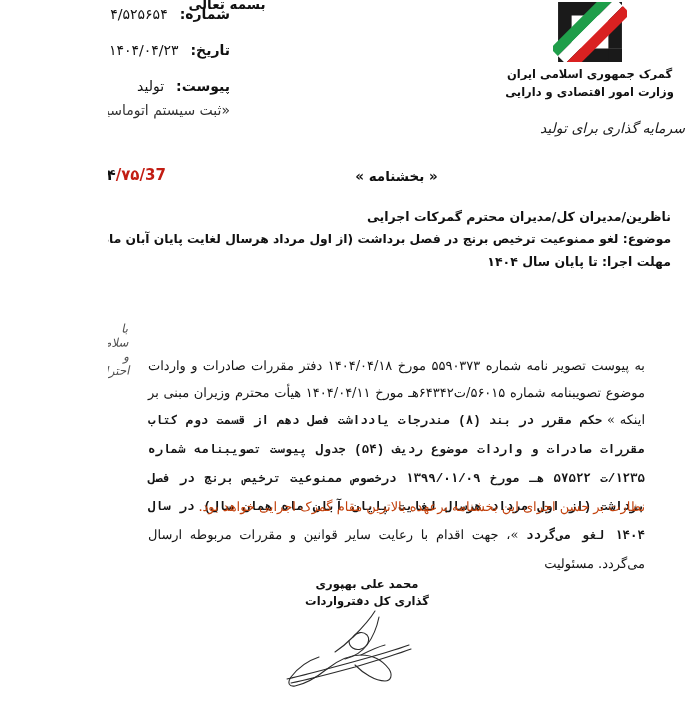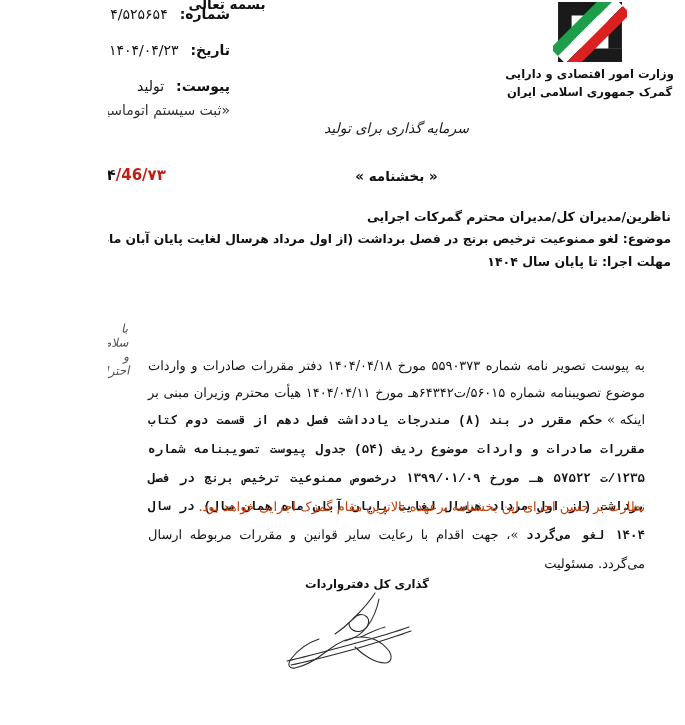--- a/index.html
+++ b/index.html
@@ -89,21 +89,20 @@
     padding-left: 14px;
     white-space: nowrap;
   }
 
   
   .slogan {
     position: absolute;
     top: 120px;
     right: 0;
     left: 0;
-    text-align: center;
     font-size: 14px;
     color: #1a1a1a;
     font-style: italic;
     font-family: "DejaVu Serif", "Liberation Serif", serif;
   }
 
   .doc-type {
     position: absolute;
     top: 168px;
     right: 0;
@@ -247,22 +246,22 @@
       <path d="M56 14 H70 V48 H56 Z" fill="#1a1a1a"></path>
 
       <g transform="rotate(-45 37 31)">
         <rect x="-4" y="14" width="84" height="11" fill="#1f9e4a"></rect>
         <rect x="-4" y="25" width="84" height="11" fill="#ffffff"></rect>
         <rect x="-4" y="36" width="84" height="11" fill="#d92121"></rect>
       </g>
 
       <path d="M22 18 H52 V44 H22 Z" fill="none" stroke="none"></path>
     </svg>
+    <div class="org-line">گمرک جمهوری اسلامی ایران</div>
     <div class="org-line">وزارت امور اقتصادی و دارایی</div>
-    <div class="org-line">گمرک جمهوری اسلامی ایران</div>
   </div>
 
   <div class="meta">
     <div class="meta-row">
       <span class="meta-label">شماره:</span>
       <span class="meta-value">۱۴۰۴/۵۲۵۶۵۴</span>
     </div>
     <div class="meta-row">
       <span class="meta-label">تاریخ:</span>
       <span class="meta-value">۱۴۰۴/۰۴/۲۳</span>
@@ -271,40 +270,41 @@
       <span class="meta-label">پیوست:</span>
       <span class="meta-value">تولید</span>
     </div>
     <div class="meta-note">«ثبت سیستم اتوماسیون»</div>
   </div>
 
   <div class="slogan">سرمایه گذاری برای تولید</div>
 
   <div class="doc-type">« بخشنامه »</div>
   <div class="doc-number">
-    <span>۱۴۰۴</span><span class="red">/46/۷۳</span>
+    <span>۱۴۰۴</span><span class="red">/۷۵/37</span>
   </div>
 
   <div class="addr-block">
     <div class="addr-line">ناظرین/مدیران کل/مدیران محترم گمرکات اجرایی</div>
     <div class="addr-line subject">موضوع: لغو ممنوعیت ترخیص برنج در فصل برداشت (از اول مرداد هرسال لغایت پایان آبان ماه همان سال) در سال ۱۴۰۴</div>
     <div class="addr-line">مهلت اجرا: تا پایان سال ۱۴۰۴</div>
   </div>
 
   <div class="salutation">با سلام و احترام</div>
 
   <div class="body-text">
     <span class="plain">به پیوست تصویر نامه شماره ۵۵۹۰۳۷۳ مورخ ۱۴۰۴/۰۴/۱۸ دفتر مقررات صادرات و واردات موضوع تصویبنامه شماره ۵۶۰۱۵/ت۶۴۳۴۲هـ مورخ ۱۴۰۴/۰۴/۱۱ هیأت محترم وزیران مبنی بر اینکه »</span>
     <span class="bold">حکم مقرر در بند (۸) مندرجات یادداشت فصل دهم از قسمت دوم کتاب مقررات صادرات و واردات موضوع ردیف (۵۴) جدول پیوست تصویبنامه شماره ۱۲۳۵/ت ۵۷۵۲۲ هـ مورخ ۱۳۹۹/۰۱/۰۹ درخصوص ممنوعیت ترخیص برنج در فصل برداشت (از اول مرداد هرسال لغایت پایان آبان ماه همان سال) در سال ۱۴۰۴ لغو می‌گردد</span>
     <span class="plain">»، جهت اقدام با رعایت سایر قوانین و مقررات مربوطه ارسال می‌گردد. مسئولیت</span>
   </div>
 
   <div class="closing">نظارت بر حسن اجرای این بخشنامه برعهده بالاترین مقام گمرک اجرایی خواهد بود.</div>
 
   <div class="sign-block">
+    <div class="sign-name">محمد علی بهپوری</div>
     <div class="sign-title">گذاری کل دفترواردات</div>
     <svg class="sign-mark" viewBox="0 0 220 86">
       <g fill="none" stroke="#2b2b2b" stroke-width="1.1" stroke-linecap="round" stroke-linejoin="round">
         <path d="M118 4 C112 14, 104 22, 96 30 C90 36, 84 41, 78 45"></path>
         <path d="M122 10 C120 20, 116 30, 110 38 C104 46, 96 50, 88 52"></path>
         <path d="M96 30 C100 25, 106 24, 110 28 C114 33, 110 40, 104 42 C98 44, 92 40, 92 34"></path>
         <path d="M62 50 C50 54, 40 62, 34 70 C30 76, 32 80, 38 79 C48 77, 60 70, 70 62 C80 54, 92 48, 104 48 C116 48, 126 54, 132 62 C136 68, 134 74, 128 74 C118 74, 106 66, 98 58"></path>
         <path d="M30 72 C48 68, 70 62, 92 56 C114 50, 136 44, 152 38"></path>
         <path d="M34 76 C54 72, 76 66, 98 60 C118 54, 138 48, 154 42"></path>
         <path d="M104 48 C112 44, 120 40, 128 38"></path>

